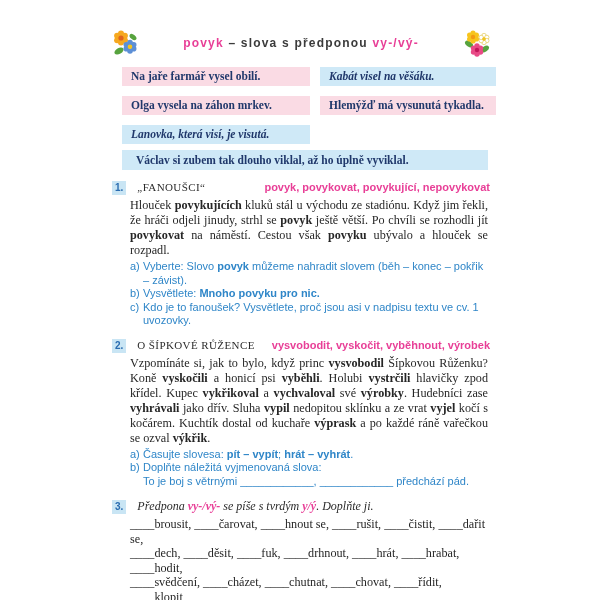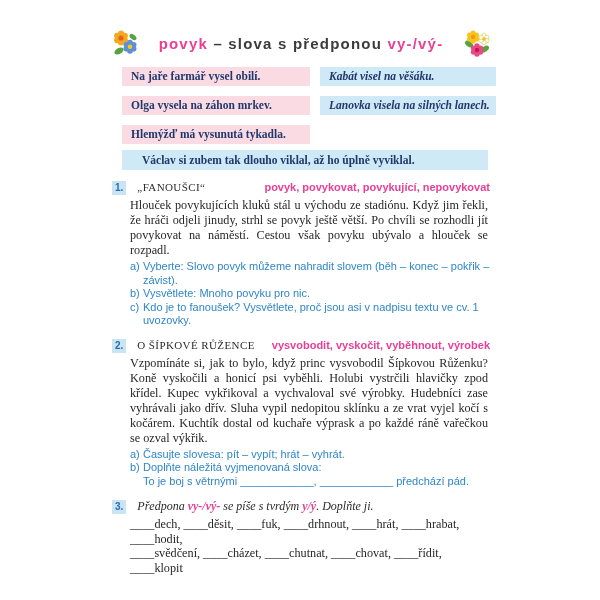--- a/index.html
+++ b/index.html
@@ -15,51 +15,51 @@
     --ink:#262626;
   }
   *{margin:0;padding:0;box-sizing:border-box;}
   html,body{width:600px;height:600px;background:#ffffff;overflow:hidden;}
   body{font-family:"Liberation Serif", serif;color:var(--ink);position:relative;}
   .content{position:absolute;left:112px;top:28px;width:378px;}
 
   
   .hdr{display:flex;align-items:center;margin-bottom:9px;height:30px;}
   .hdr .title{flex:1;text-align:center;font-family:"Liberation Sans", sans-serif;
-    font-weight:bold;font-size:15px;letter-spacing:1.2px;color:#3b3b3b;}
+    font-weight:bold;font-size:12px;letter-spacing:1.2px;color:#3b3b3b;}
   .flower{width:27px;height:28px;flex:0 0 auto;}
 
   
   .tbl{margin-left:10px;width:366px;display:grid;grid-template-columns:188px 176px;
     gap:10px;font-weight:bold;font-size:11.5px;color:var(--navy);}
   .tbl .cell{padding:3px 0 3px 9px;line-height:13px;}
   .cell.l{background:var(--cell-pink);}
   .cell.r{background:var(--cell-blue);font-style:italic;}
   .summary{margin:6px 0 0 10px;width:366px;background:var(--cell-blue);
-    font-weight:bold;font-size:11.5px;color:var(--navy);padding:4px 0 4px 20px;}
+    font-weight:bold;font-size:11.5px;color:var(--navy);padding:4px 0 4px 14px;}
 
   
   .ex{margin-top:11px;}
   .ex-hdr{display:flex;align-items:baseline;margin-bottom:3px;}
   .badge{font-family:"Liberation Sans", sans-serif;font-size:10px;font-weight:bold;
     color:var(--badge-fg);background:var(--badge-bg);padding:1px 3px;line-height:12px;}
   .ex-title{font-size:11px;letter-spacing:.4px;color:#2b2b2b;margin-left:11px;}
   .ex-title.italic{font-style:italic;font-size:12px;letter-spacing:0;}
   .keywords{margin-left:auto;font-family:"Liberation Sans", sans-serif;
     font-weight:bold;font-size:11px;color:var(--pink);}
   .para{margin-left:18px;width:358px;font-size:12.2px;line-height:15px;text-align:justify;}
   .wordlist{margin-left:18px;width:362px;font-size:12.2px;line-height:14.5px;}
   .items{margin-left:18px;margin-top:2px;font-family:"Liberation Sans", sans-serif;
     font-size:11px;color:var(--blue);line-height:13.5px;}
   .item{display:flex;}
   .item .lbl{width:13px;flex:0 0 auto;}
   .item .txt{flex:1;}
   .cont{padding-left:13px;}
 
-  .seg-bold{font-weight:normal;}
+  .seg-bold{font-weight:bold;}
   .seg-pink{color:var(--pink);font-weight:bold;}
 </style>
 </head>
 <body>
 
 <div class="content">
 
   <div class="hdr">
     <svg class="flower" viewBox="0 0 27 28">
       <g fill="#57a33e">
@@ -118,22 +118,22 @@
           <circle cx="10.5" cy="19.1" r="2.7"></circle>
         </g>
       <circle cx="14" cy="21" r="2.2" fill="#c2185b"></circle>
     </svg>
   </div>
 
   <div class="tbl">
     <div class="cell l">Na jaře farmář vysel obilí.</div>
     <div class="cell r">Kabát visel na věšáku.</div>
     <div class="cell l">Olga vysela na záhon mrkev.</div>
-    <div class="cell r">Lanovka visela na silných lanech.</div>
     <div class="cell l">Hlemýžď má vysunutá tykadla.</div>
+    <div class="cell r">Lanovka, která visí, je visutá.</div>
   </div>
   <div class="summary">Václav si zubem tak dlouho viklal, až ho úplně vyviklal.</div>
 
   <div class="ex">
     <div class="ex-hdr">
       <span class="badge">1.</span>
       <span class="ex-title">„FANOUŠCI“</span>
       <span class="keywords">povyk, povykovat, povykující, nepovykovat</span>
     </div>
     <div class="para"><span>Hlouček </span><span class="seg-bold">povykujících</span><span> kluků stál u východu ze stadiónu. Když jim řekli, že hráči odjeli jinudy, strhl se </span><span class="seg-bold">povyk</span><span> ještě větší. Po chvíli se rozhodli jít </span><span class="seg-bold">povykovat</span><span> na náměstí. Cestou však </span><span class="seg-bold">povyku</span><span> ubývalo a hlouček se rozpadl.</span></div>
@@ -172,19 +172,20 @@
       <div class="cont"><span>To je boj s větrnými ____________, ____________ předchází pád.</span></div>
     </div>
   </div>
 
   <div class="ex">
     <div class="ex-hdr">
       <span class="badge">3.</span>
       <span class="ex-title italic"><span>Předpona </span><span class="seg-pink">vy-/vý-</span><span> se píše s tvrdým </span><span class="seg-pink">y/ý</span><span>. Doplňte ji.</span></span>
     </div>
     <div class="wordlist">
+      <div>____brousit, ____čarovat, ____hnout se, ____rušit, ____čistit, ____dařit se,</div>
       <div>____dech, ____děsit, ____fuk, ____drhnout, ____hrát, ____hrabat, ____hodit,</div>
       <div>____svědčení, ____cházet, ____chutnat, ____chovat, ____řídit, ____klopit</div>
     </div>
 
   </div>
 
 </div>
 
 </body></html>

